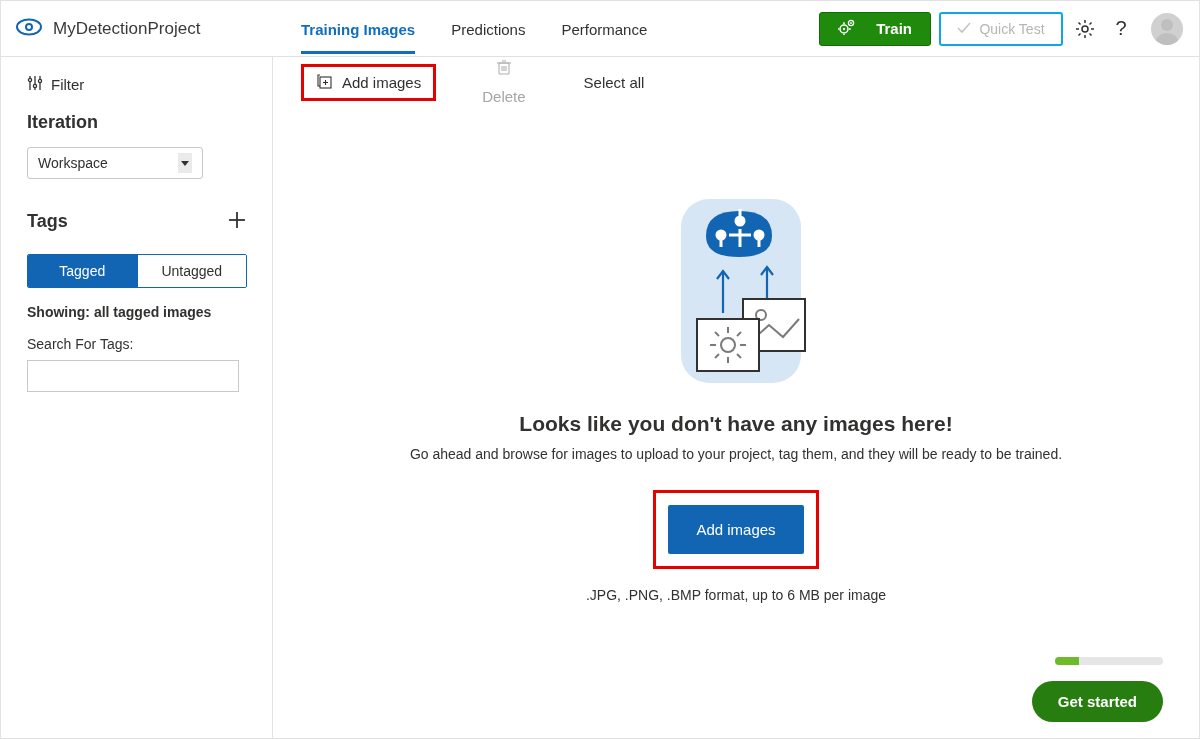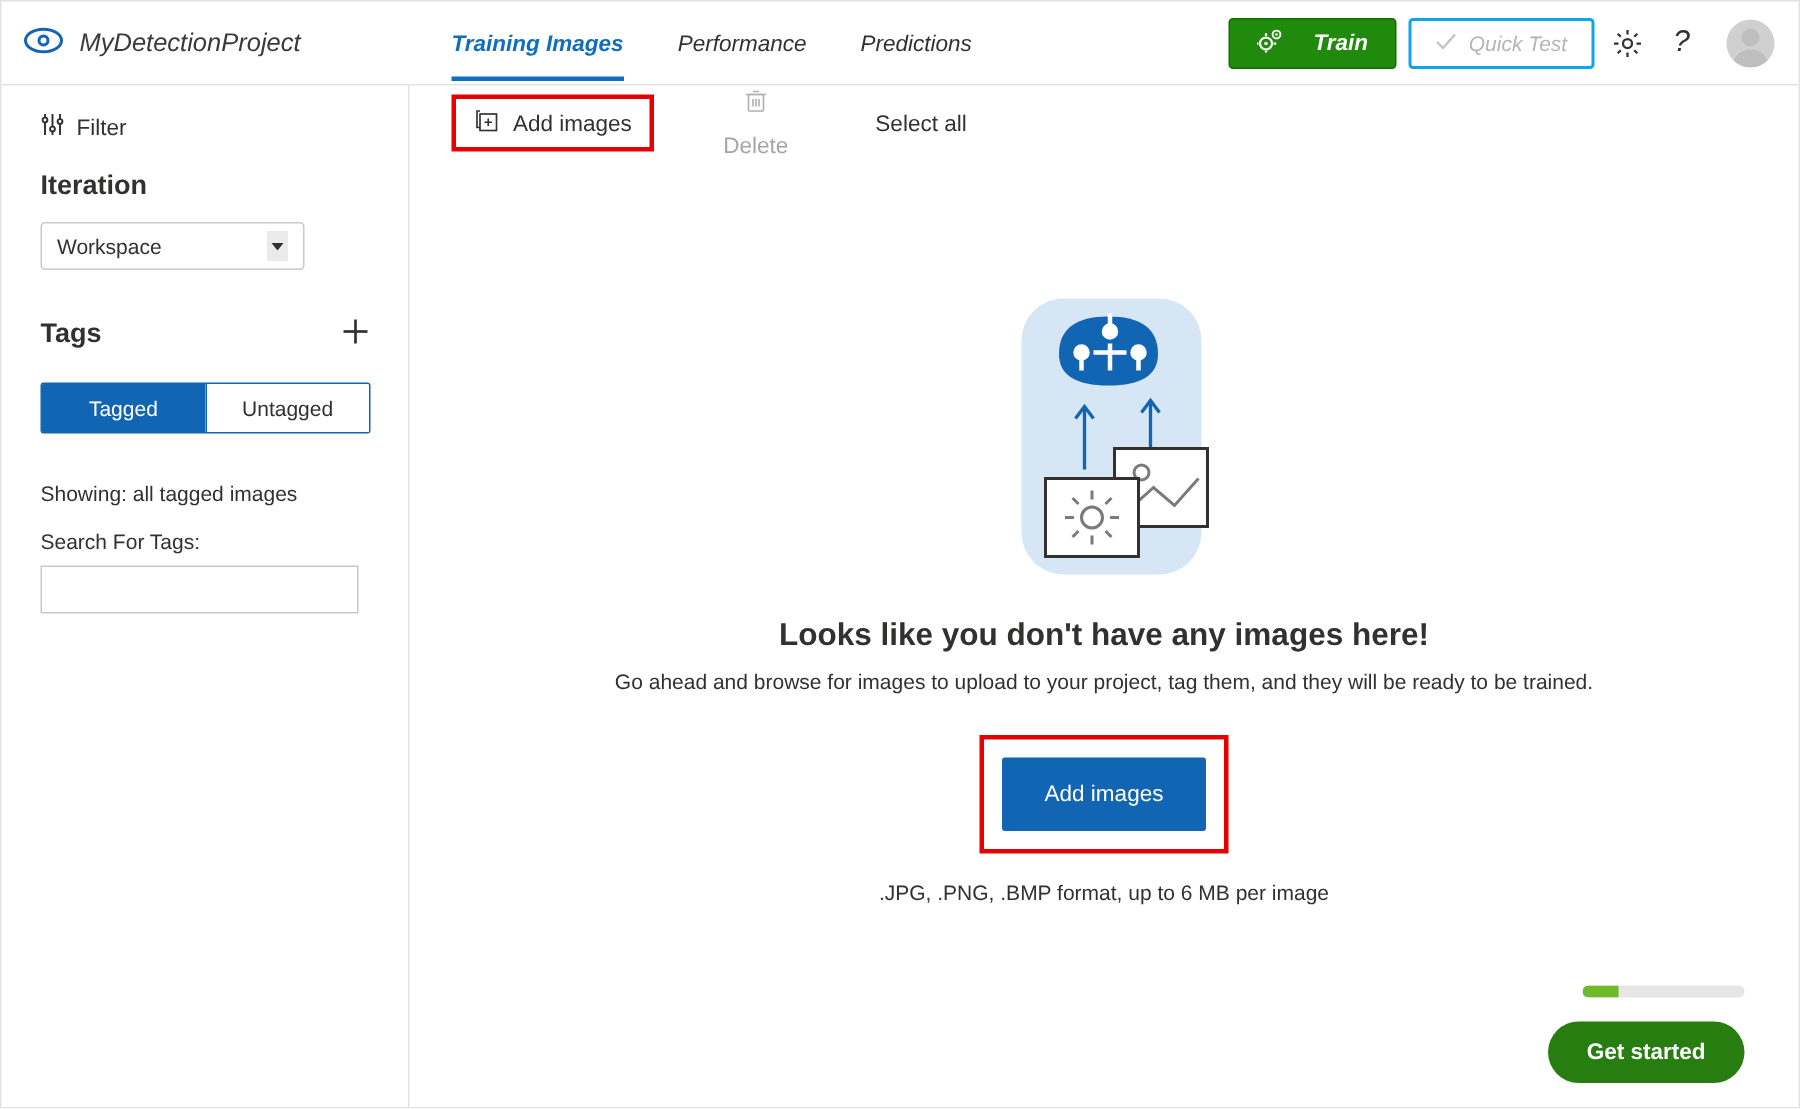--- a/index.html
+++ b/index.html
@@ -30,21 +30,20 @@
     overflow:hidden;
   }
   
   .header{
     height:56px;
     border-bottom:1px solid var(--border);
     display:flex;
     align-items:center;
     padding:0 12px;
     gap:8px;
-    font-style:italic;
   }
   .brand{
     display:flex;
     align-items:center;
     gap:10px;
     padding-left:2px;
     min-width:280px;
   }
   .project-name{
     font-size:17px;
@@ -145,21 +144,21 @@
   }
   .seg{
     display:flex;width:220px;border:1px solid var(--blue);border-radius:2px;
     overflow:hidden;
   }
   .seg div{
     flex:1;text-align:center;padding:8px 0;font-size:14px;cursor:pointer;
   }
   .seg .on{background:var(--blue);color:#fff;}
   .seg .off{background:#fff;color:#323130;border-left:1px solid var(--blue);}
-  .showing{margin-top:32px;font-size:14px;color:#323130;}
+  .showing{margin-top:16px;font-size:14px;color:#323130;font-weight:bold;}
   .search-lbl{margin-top:16px;font-size:14px;}
   .search-input{
     margin-top:8px;width:212px;height:32px;border:1px solid #c8c8c8;
     padding:0 8px;font-size:14px;outline:none;
   }
   
   .main{
     flex:1;position:relative;display:flex;flex-direction:column;
   }
   .toolbar{
@@ -206,22 +205,22 @@
         <svg width="28" height="20" viewBox="0 0 28 20">
           <ellipse cx="14" cy="10" rx="12" ry="7.5" fill="none" stroke="#1265b3" stroke-width="2"></ellipse>
           <circle cx="14" cy="10" r="3" fill="none" stroke="#1265b3" stroke-width="2"></circle>
         </svg>
       </span>
       <span class="project-name">MyDetectionProject</span>
     </div>
 
     <div class="tabs">
       <div class="tab active">Training Images</div>
+      <div class="tab">Predictions</div>
       <div class="tab">Performance</div>
-      <div class="tab">Predictions</div>
     </div>
 
     <div class="spacer"></div>
 
     <div class="train-btn">
       <span>
         <svg width="18" height="16" viewBox="0 0 18 16" fill="#fff">
           <circle cx="6" cy="10" r="4" fill="none" stroke="#fff" stroke-width="1.5"></circle>
           <circle cx="6" cy="10" r="1.2" fill="#fff"></circle>
           <g stroke="#fff" stroke-width="1.5">

